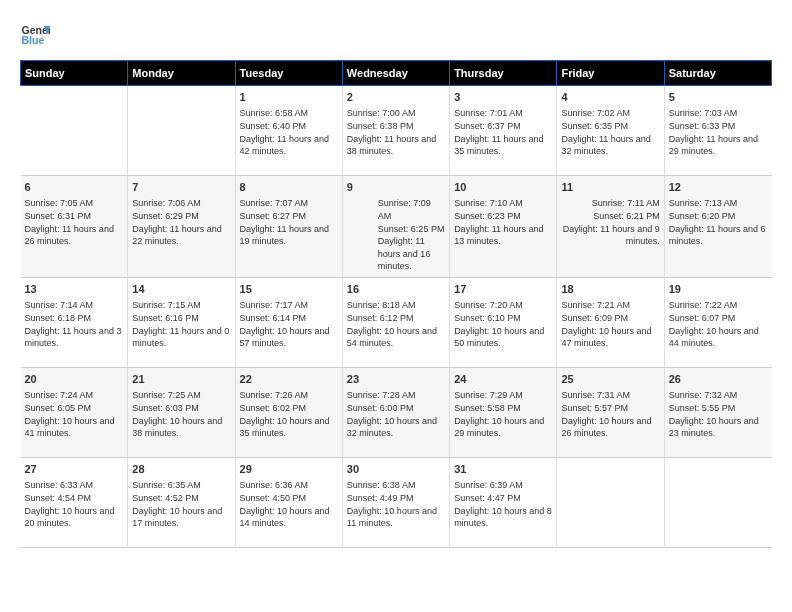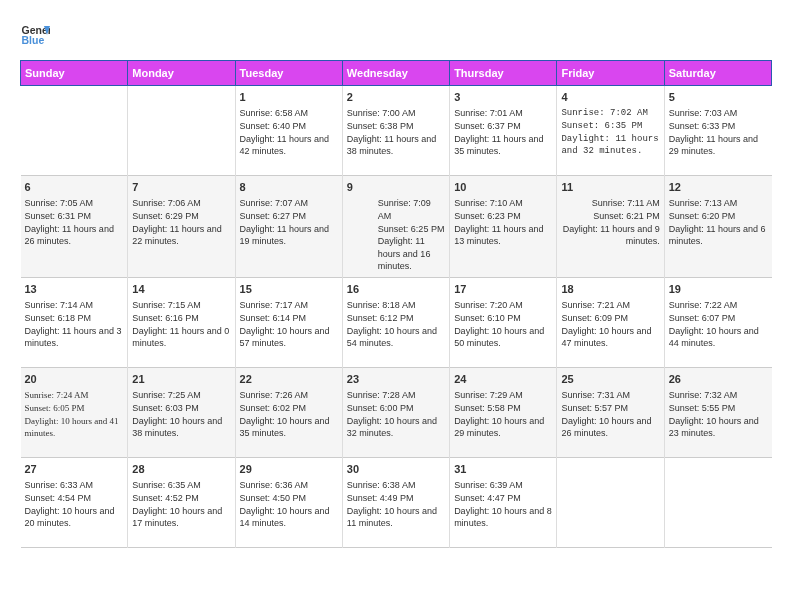--- a/index.html
+++ b/index.html
@@ -36,21 +36,21 @@
     .subtitle {
       font-size: 14px;
       color: #555;
     }
     table {
       width: 100%;
       border-collapse: collapse;
       font-size: 10px;
     }
     thead tr th {
-      background-color: #d946ef;
+      background-color: #000000;
       color: #fff;
       padding: 6px 4px;
       text-align: left;
       font-size: 11px;
       font-weight: bold;
       border: 1px solid #2a5aaf;
     }
     tbody tr {
       border-bottom: 1px solid #ccc;
     }
@@ -129,21 +129,21 @@
 Daylight: 11 hours and 38 minutes.</div>
         </td>
         <td>
           <span class="day-num">3</span>
           <div class="day-info" style="white-space: pre-line;">Sunrise: 7:01 AM
 Sunset: 6:37 PM
 Daylight: 11 hours and 35 minutes.</div>
         </td>
         <td>
           <span class="day-num">4</span>
-          <div class="day-info" style="white-space: pre-line; font-family: Liberation Mono, monospace;">Sunrise: 7:02 AM
+          <div class="day-info" style="white-space: pre-line;">Sunrise: 7:02 AM
 Sunset: 6:35 PM
 Daylight: 11 hours and 32 minutes.</div>
         </td>
         <td>
           <span class="day-num">5</span>
           <div class="day-info" style="white-space: pre-line;">Sunrise: 7:03 AM
 Sunset: 6:33 PM
 Daylight: 11 hours and 29 minutes.</div>
         </td>
       </tr>
@@ -231,21 +231,21 @@
         <td>
           <span class="day-num">19</span>
           <div class="day-info" style="white-space: pre-line;">Sunrise: 7:22 AM
 Sunset: 6:07 PM
 Daylight: 10 hours and 44 minutes.</div>
         </td>
       </tr>
       <tr>
         <td>
           <span class="day-num">20</span>
-          <div class="day-info" style="white-space: pre-line; font-family: Liberation Serif, serif;">Sunrise: 7:24 AM
+          <div class="day-info" style="white-space: pre-line;">Sunrise: 7:24 AM
 Sunset: 6:05 PM
 Daylight: 10 hours and 41 minutes.</div>
         </td>
         <td>
           <span class="day-num">21</span>
           <div class="day-info" style="white-space: pre-line;">Sunrise: 7:25 AM
 Sunset: 6:03 PM
 Daylight: 10 hours and 38 minutes.</div>
         </td>
         <td>

